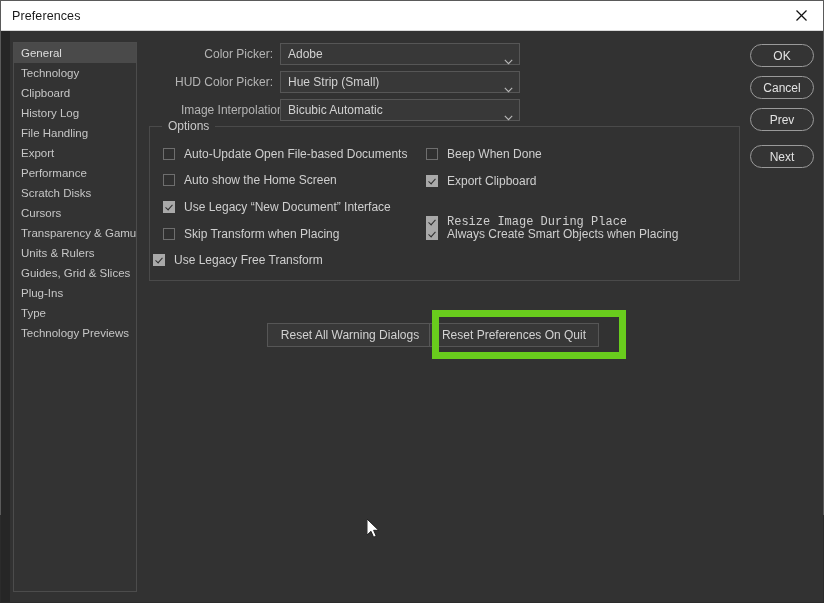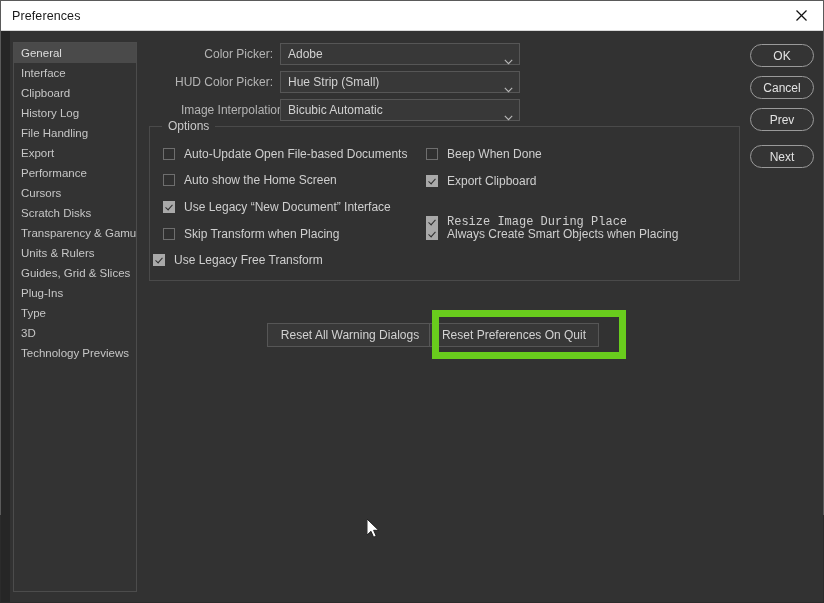--- a/index.html
+++ b/index.html
@@ -282,34 +282,33 @@
       </svg>
     </div>
   </div>
 
   <div id="content">
 
     <div id="left-gutter"></div>
 
     <div id="sidebar">
         <div class="side-item selected">General</div>
-        <div class="side-item">Interface</div>
+        <div class="side-item">Technology</div>
         <div class="side-item">Clipboard</div>
         <div class="side-item">History Log</div>
         <div class="side-item">File Handling</div>
         <div class="side-item">Export</div>
         <div class="side-item">Performance</div>
+        <div class="side-item">Scratch Disks</div>
         <div class="side-item">Cursors</div>
-        <div class="side-item">Scratch Disks</div>
         <div class="side-item">Transparency &amp; Gamut</div>
         <div class="side-item">Units &amp; Rulers</div>
         <div class="side-item">Guides, Grid &amp; Slices</div>
         <div class="side-item">Plug-Ins</div>
         <div class="side-item">Type</div>
-        <div class="side-item">3D</div>
         <div class="side-item">Technology Previews</div>
       </div>
 
     <div id="field-rows">
         <div class="field-row" style="left: 0px; top: 12px; width: 530px;">
           <div class="field-label" style="right: 258px;">Color Picker:</div>
           <div class="dropdown" style="left: 279px;">
             <div class="dd-text">Adobe</div>
             <div class="chev"><svg width="9" height="6" viewBox="0 0 9 6">
                 <polyline points="0.8,0.8 4.5,4.6 8.2,0.8" fill="none" stroke="#b9b9b9" stroke-width="1.1"></polyline>

